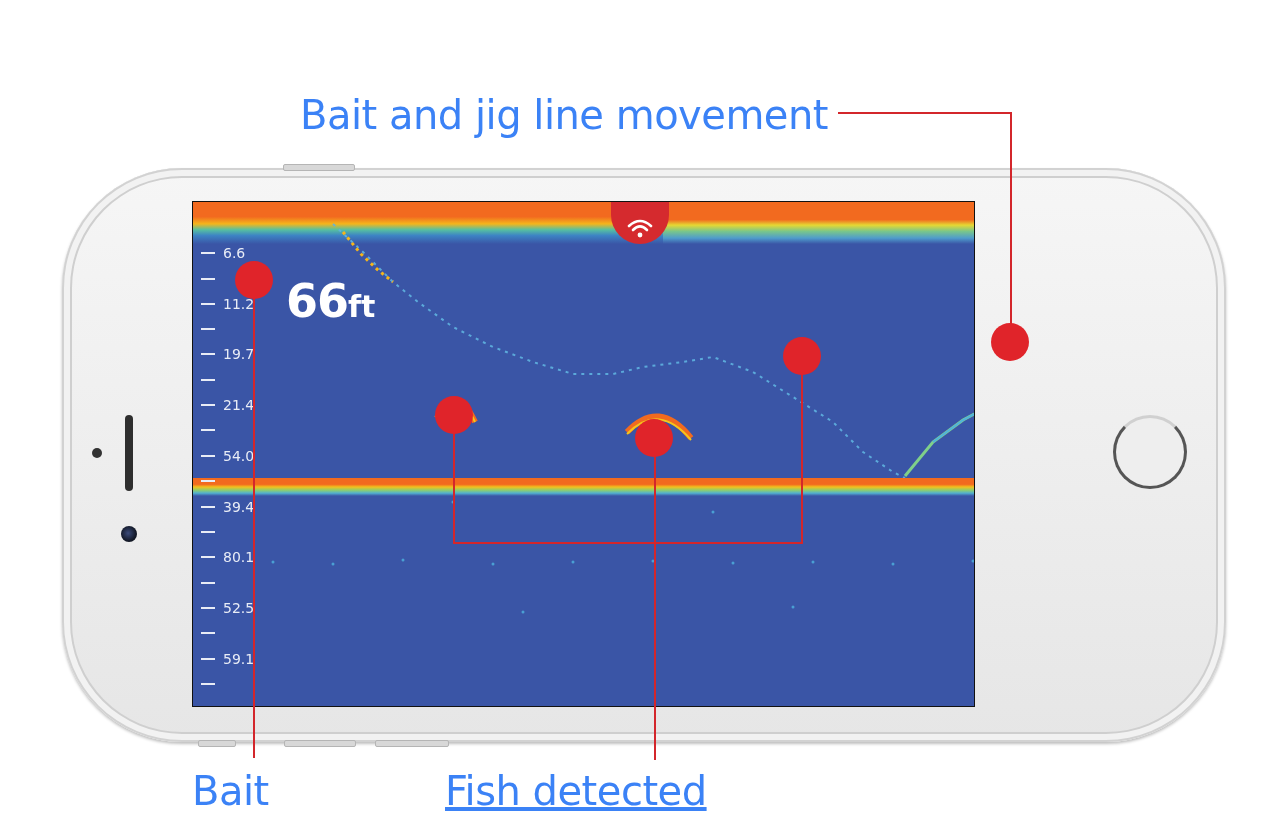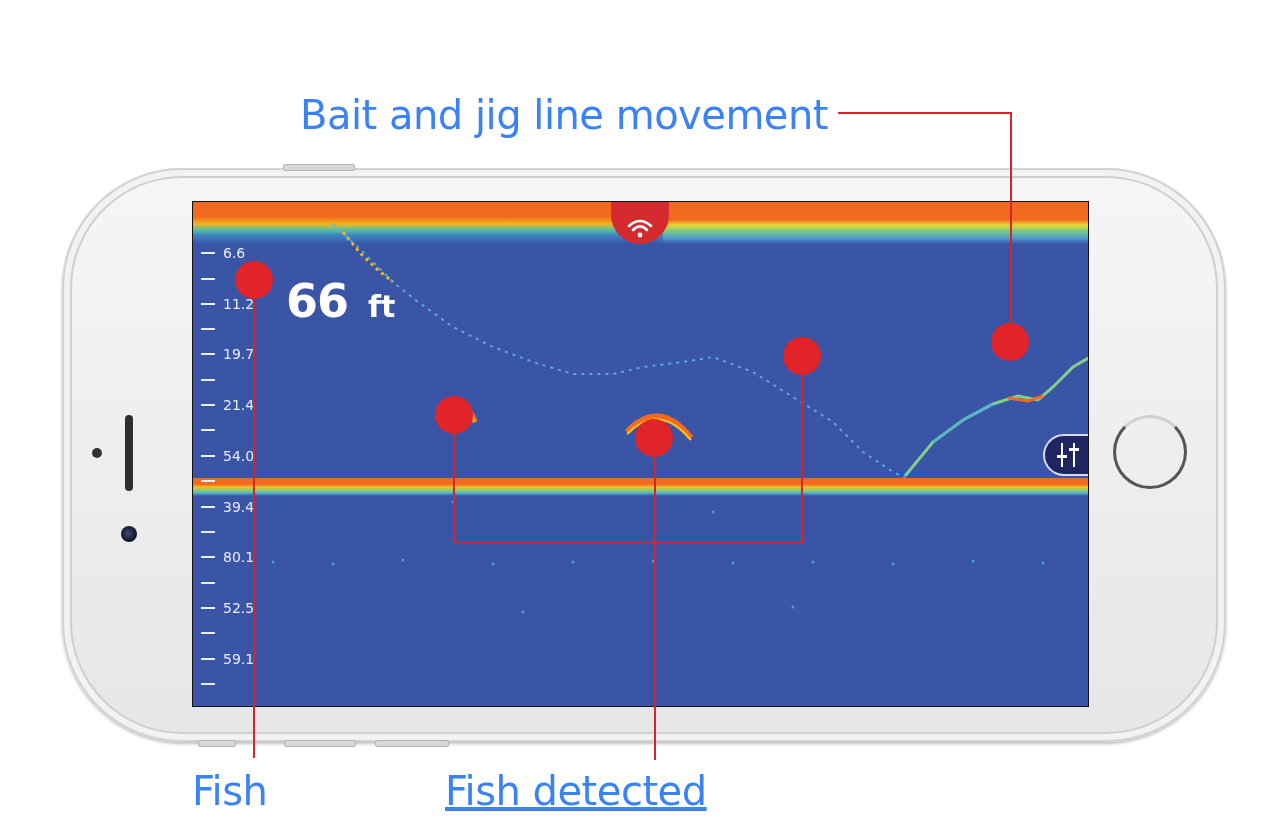--- a/index.html
+++ b/index.html
@@ -8,44 +8,44 @@
   
   .phone{position:absolute;left:62px;top:168px;width:1164px;height:574px;border-radius:120px;
     background:linear-gradient(180deg,#f6f6f6 0%,#eeeeee 50%,#e6e6e6 100%);
     box-shadow:inset 0 0 0 2px #d2d2d2, inset 0 0 0 8px #f2f2f2, inset 0 0 0 10px #cfcfcf, 0 2px 3px rgba(0,0,0,.25);}
   .side-btn{position:absolute;height:5px;background:#d8d8d8;border:1px solid #b5b5b5;border-radius:2px;}
   .speaker{position:absolute;left:125px;top:415px;width:8px;height:76px;border-radius:4px;background:#2e2e2e;}
   .sensor{position:absolute;left:92px;top:448px;width:10px;height:10px;border-radius:50%;background:#333;}
   .camera{position:absolute;left:121px;top:526px;width:16px;height:16px;border-radius:50%;background:radial-gradient(circle at 45% 45%,#3a4a7a 0,#141a2a 60%,#0b0b0b 100%);}
   .home{position:absolute;left:1113px;top:415px;width:74px;height:74px;border-radius:50%;border:3px solid #555;box-sizing:border-box;background:#eeeeee;border-top-color:#d0d0d0;}
   
-  .screen{position:absolute;left:192px;top:201px;width:897px;height:506px;background:#3a55a6;border:1px solid #111;box-sizing:border-box;overflow:hidden;}
+  .screen{position:absolute;left:192px;top:201px;width:783px;height:506px;background:#3a55a6;border:1px solid #111;box-sizing:border-box;overflow:hidden;}
   .surface{position:absolute;left:0;top:0;width:100%;height:42px;
     background:linear-gradient(180deg,#f26a1f 0%,#f26a1f 35%,#f5b51b 52%,#57c0a0 66%,#3d83c4 80%,#3a55a6 100%);}
   .surface-right{position:absolute;left:470px;top:0;right:0;height:42px;
     background:linear-gradient(180deg,#f26a1f 0%,#f26a1f 42%,#e6d833 55%,#79c68b 70%,#4f9ccc 86%,#3a55a6 100%);}
   .bottom{position:absolute;left:0;top:276px;width:100%;height:18px;
     background:linear-gradient(180deg,#f26a1f 0%,#f26a1f 35%,#f2c21d 50%,#8dcd6f 68%,#52b1d0 84%,#3a55a6 100%);}
   .wifi-tab{position:absolute;left:418px;top:-14px;width:58px;height:56px;border-radius:0 0 29px 29px;background:#d52a2e;display:flex;align-items:flex-end;justify-content:center;padding-bottom:6px;box-sizing:border-box;}
   .depth-scale{position:absolute;left:8px;top:0;width:70px;height:100%;}
   .tick{position:absolute;left:0;width:14px;height:2px;background:#e8ecf6;}
   .tick-label{position:absolute;left:22px;color:#e8ecf6;font-size:14px;font-family:"DejaVu Sans",sans-serif;line-height:14px;transform:translateY(-7px);}
   .depth-readout{position:absolute;left:93px;top:72px;color:#ffffff;font-weight:700;font-family:"DejaVu Sans",sans-serif;white-space:nowrap;}
   .depth-readout .num{font-size:46px;letter-spacing:-1px;}
-  .depth-readout .unit{font-size:30px;margin-left:20px;}
+  .depth-readout .unit{font-size:30px;margin-left:0;}
   .settings-btn{position:absolute;left:850px;top:232px;width:60px;height:42px;border-radius:21px 0 0 21px;background:#1e2560;border:2px solid #d7dbef;border-right:none;box-sizing:border-box;display:flex;align-items:center;padding-left:10px;}
   .overlay{position:absolute;left:0;top:0;width:1280px;height:820px;pointer-events:none;}
   .dot{position:absolute;width:38px;height:38px;border-radius:50%;background:#e0242a;transform:translate(-19px,-19px);}
   .vline,.hline{position:absolute;background:#d3262b;}
 </style>
 </head>
 <body>
 
 <div class="callout-label" style="left:300px;top:92px;">Bait and jig line movement</div>
-<div class="callout-label" style="left:192px;top:768px;">Fish</div>
+<div class="callout-label" style="left:192px;top:768px;">Bait</div>
 <div class="callout-label" style="left:445px;top:768px;text-decoration:underline;">Fish detected</div>
 
 <div class="phone"></div>
 <div class="side-btn" style="left:283px;top:164px;width:70px;"></div>
 <div class="side-btn" style="left:198px;top:740px;width:36px;"></div>
 <div class="side-btn" style="left:284px;top:740px;width:70px;"></div>
 <div class="side-btn" style="left:375px;top:740px;width:72px;"></div>
 <div class="speaker"></div>
 <div class="sensor"></div>
 <div class="camera"></div>

